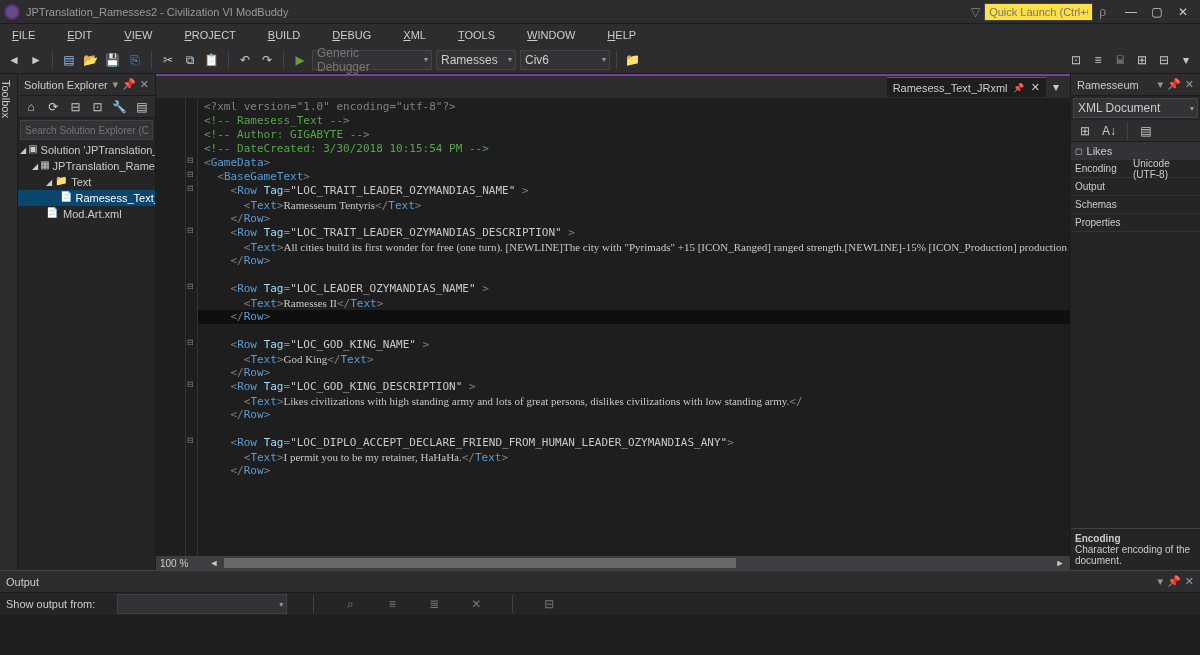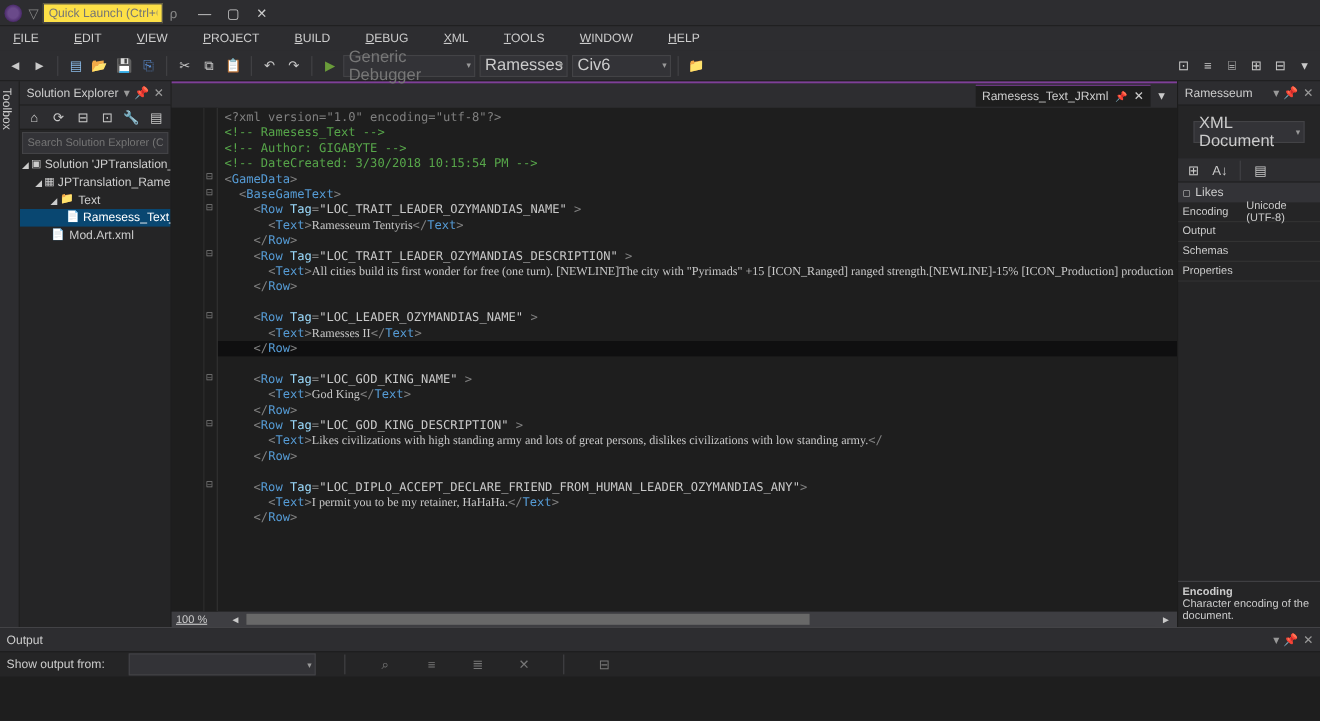--- a/index.html
+++ b/index.html
@@ -9,21 +9,21 @@
 .titlebar .title { flex: 1; color: #999; font-size: 11px; }
 .titlebar .ql-icon { color: #888; font-size: 12px; margin-right: 4px; }
 .titlebar .quicklaunch { width: 109px; height: 18px; background: #fde047; border: 1px solid #434346; color: #7a7a7a; padding: 0 4px; font-size: 11px; }
 .titlebar .winbtns { display: flex; margin-left: 8px; }
 .titlebar .winbtns span { width: 26px; text-align: center; color: #ccc; cursor: pointer; font-size: 12px; }
 .menubar { height: 22px; background: #2d2d30; display: flex; align-items: center; padding: 0 4px; gap: 16px; }
 .menubar .menu-item { padding: 2px 8px; cursor: pointer; color: #ccc; font-size: 11px; }
 .toolbar { height: 28px; background: #2d2d30; border-bottom: 1px solid #1c1c1c; display: flex; align-items: center; padding: 0 4px; gap: 2px; }
 .tbtn { width: 20px; height: 20px; display: inline-flex; align-items: center; justify-content: center; color: #c9c9c9; cursor: pointer; font-size: 12px; }
 .tsep { width: 1px; height: 18px; background: #434346; margin: 0 4px; }
-.tdrop { height: 20px; background: #333337; border: 1px solid #434346; color: #ccc; padding: 0 16px 0 4px; font-size: 15px; display: inline-flex; align-items: center; position: relative; cursor: pointer; }
+.tdrop { height: 20px; background: #333337; border: 1px solid #434346; color: #ccc; padding: 0 16px 0 4px; font-size: 12px; display: inline-flex; align-items: center; position: relative; cursor: pointer; }
 .tdrop::after { content: '▾'; position: absolute; right: 3px; font-size: 8px; color: #999; }
 .main { display: flex; height: 496px; }
 .left-strip { width: 18px; background: #2d2d30; border-right: 1px solid #1c1c1c; writing-mode: vertical-lr; text-orientation: mixed; color: #ccc; font-size: 11px; padding-top: 6px; }
 .solution-panel { width: 138px; background: #252526; border-right: 1px solid #1c1c1c; display: flex; flex-direction: column; }
 .panel-header { height: 22px; background: #2d2d30; display: flex; align-items: center; padding: 0 6px; color: #ccc; font-size: 11px; justify-content: space-between; border-bottom: 1px solid #1c1c1c; }
 .panel-header .hicons { display: flex; gap: 4px; color: #999; }
 .panel-toolbar { height: 22px; background: #2d2d30; display: flex; align-items: center; padding: 0 4px; gap: 4px; border-bottom: 1px solid #1c1c1c; }
 .panel-search { height: 20px; background: #333337; border: 1px solid #434346; color: #7a7a7a; font-size: 10px; padding: 0 4px; margin: 2px; }
 .tree { flex: 1; overflow: hidden; font-size: 11px; }
 .tree-item { display: flex; align-items: center; padding: 1px 0; white-space: nowrap; cursor: pointer; }
@@ -46,41 +46,42 @@
 .code .cur-line { background: #0f0f10; }
 .code .xml-bracket { color: #808080; }
 .code .xml-tag { color: #569cd6; }
 .code .xml-attr { color: #9cdcfe; }
 .code .xml-string { color: #c8c8c8; }
 .code .xml-comment { color: #57a64a; }
 .code .xml-text { color: #c8c8c8; font-family: Liberation Serif, serif; }
 .code .xml-pi { color: #808080; }
 .fold-mark { position: absolute; left: 1px; color: #808080; font-size: 8px; }
 .editor-hscroll { height: 14px; background: #3e3e42; display: flex; align-items: center; }
-.zoom { width: 48px; font-size: 10px; color: #ccc; padding-left: 4px; text-decoration: underline; }
+.zoom { width: 48px; font-size: 10px; color: #ccc; padding-left: 4px; }
 .scroll-track { flex: 1; height: 12px; background: #3e3e42; position: relative; }
 .scroll-thumb { position: absolute; height: 10px; top: 1px; background: #686868; }
 .right-panels { width: 130px; background: #252526; border-left: 1px solid #1c1c1c; display: flex; flex-direction: column; }
 .prop-cat { height: 18px; background: #333337; color: #ccc; padding: 0 4px; display: flex; align-items: center; font-size: 11px; }
 .prop-row { height: 18px; display: flex; font-size: 10px; border-bottom: 1px solid #333; }
 .prop-key { width: 58px; padding: 0 4px; color: #ccc; display: flex; align-items: center; }
 .prop-val { flex: 1; padding: 0 4px; color: #ccc; display: flex; align-items: center; }
 .prop-desc { border-top: 1px solid #434346; padding: 4px; font-size: 10px; color: #ccc; margin-top: auto; }
 .prop-desc b { display: block; }
 .output-panel { height: 172px; background: #252526; border-top: 1px solid #434346; display: flex; flex-direction: column; }
 .output-body { flex: 1; background: #1e1e1e; }
 .output-toolbar { height: 22px; display: flex; align-items: center; gap: 22px; padding: 0 6px; }
 .statusbar { height: 21px; background: #007acc; color: #fff; display: flex; align-items: center; padding: 0 8px; font-size: 11px; }
 .statusbar .spacer { flex: 1; }
 </style>
 </head>
 <body>
 
 <div class="titlebar">
   <span class="logo"></span>
+  <span class="title">JPTranslation_Ramesses2 - Civilization VI ModBuddy</span>
   <span class="ql-icon">▽</span>
   <input class="quicklaunch" placeholder="Quick Launch (Ctrl+Q)" style="">
   <span class="ql-icon" style="margin-left:6px">ρ</span>
   <div class="winbtns">
     <span>—</span>
     <span>▢</span>
     <span>✕</span>
   </div>
 </div>
 
@@ -193,21 +194,21 @@
 
   <div class="right-panels">
     <div class="panel-header">
       <span>Ramesseum</span>
       <span class="hicons">
           <span>▾</span>
           <span>📌</span>
           <span>✕</span>
         </span>
     </div>
-    <div class="tdrop" style="margin:14px;width:auto">XML Document</div>
+    <div class="tdrop" style="margin:2px;width:auto">XML Document</div>
     <div class="panel-toolbar">
       <span class="tbtn">⊞</span>
       <span class="tbtn">A↓</span>
       <span class="tsep"></span>
       <span class="tbtn">▤</span>
     </div>
     <div class="prop-cat">
       <span style="margin-right:4px;font-size:8px">▢</span>
       <span>Likes</span>
     </div>

